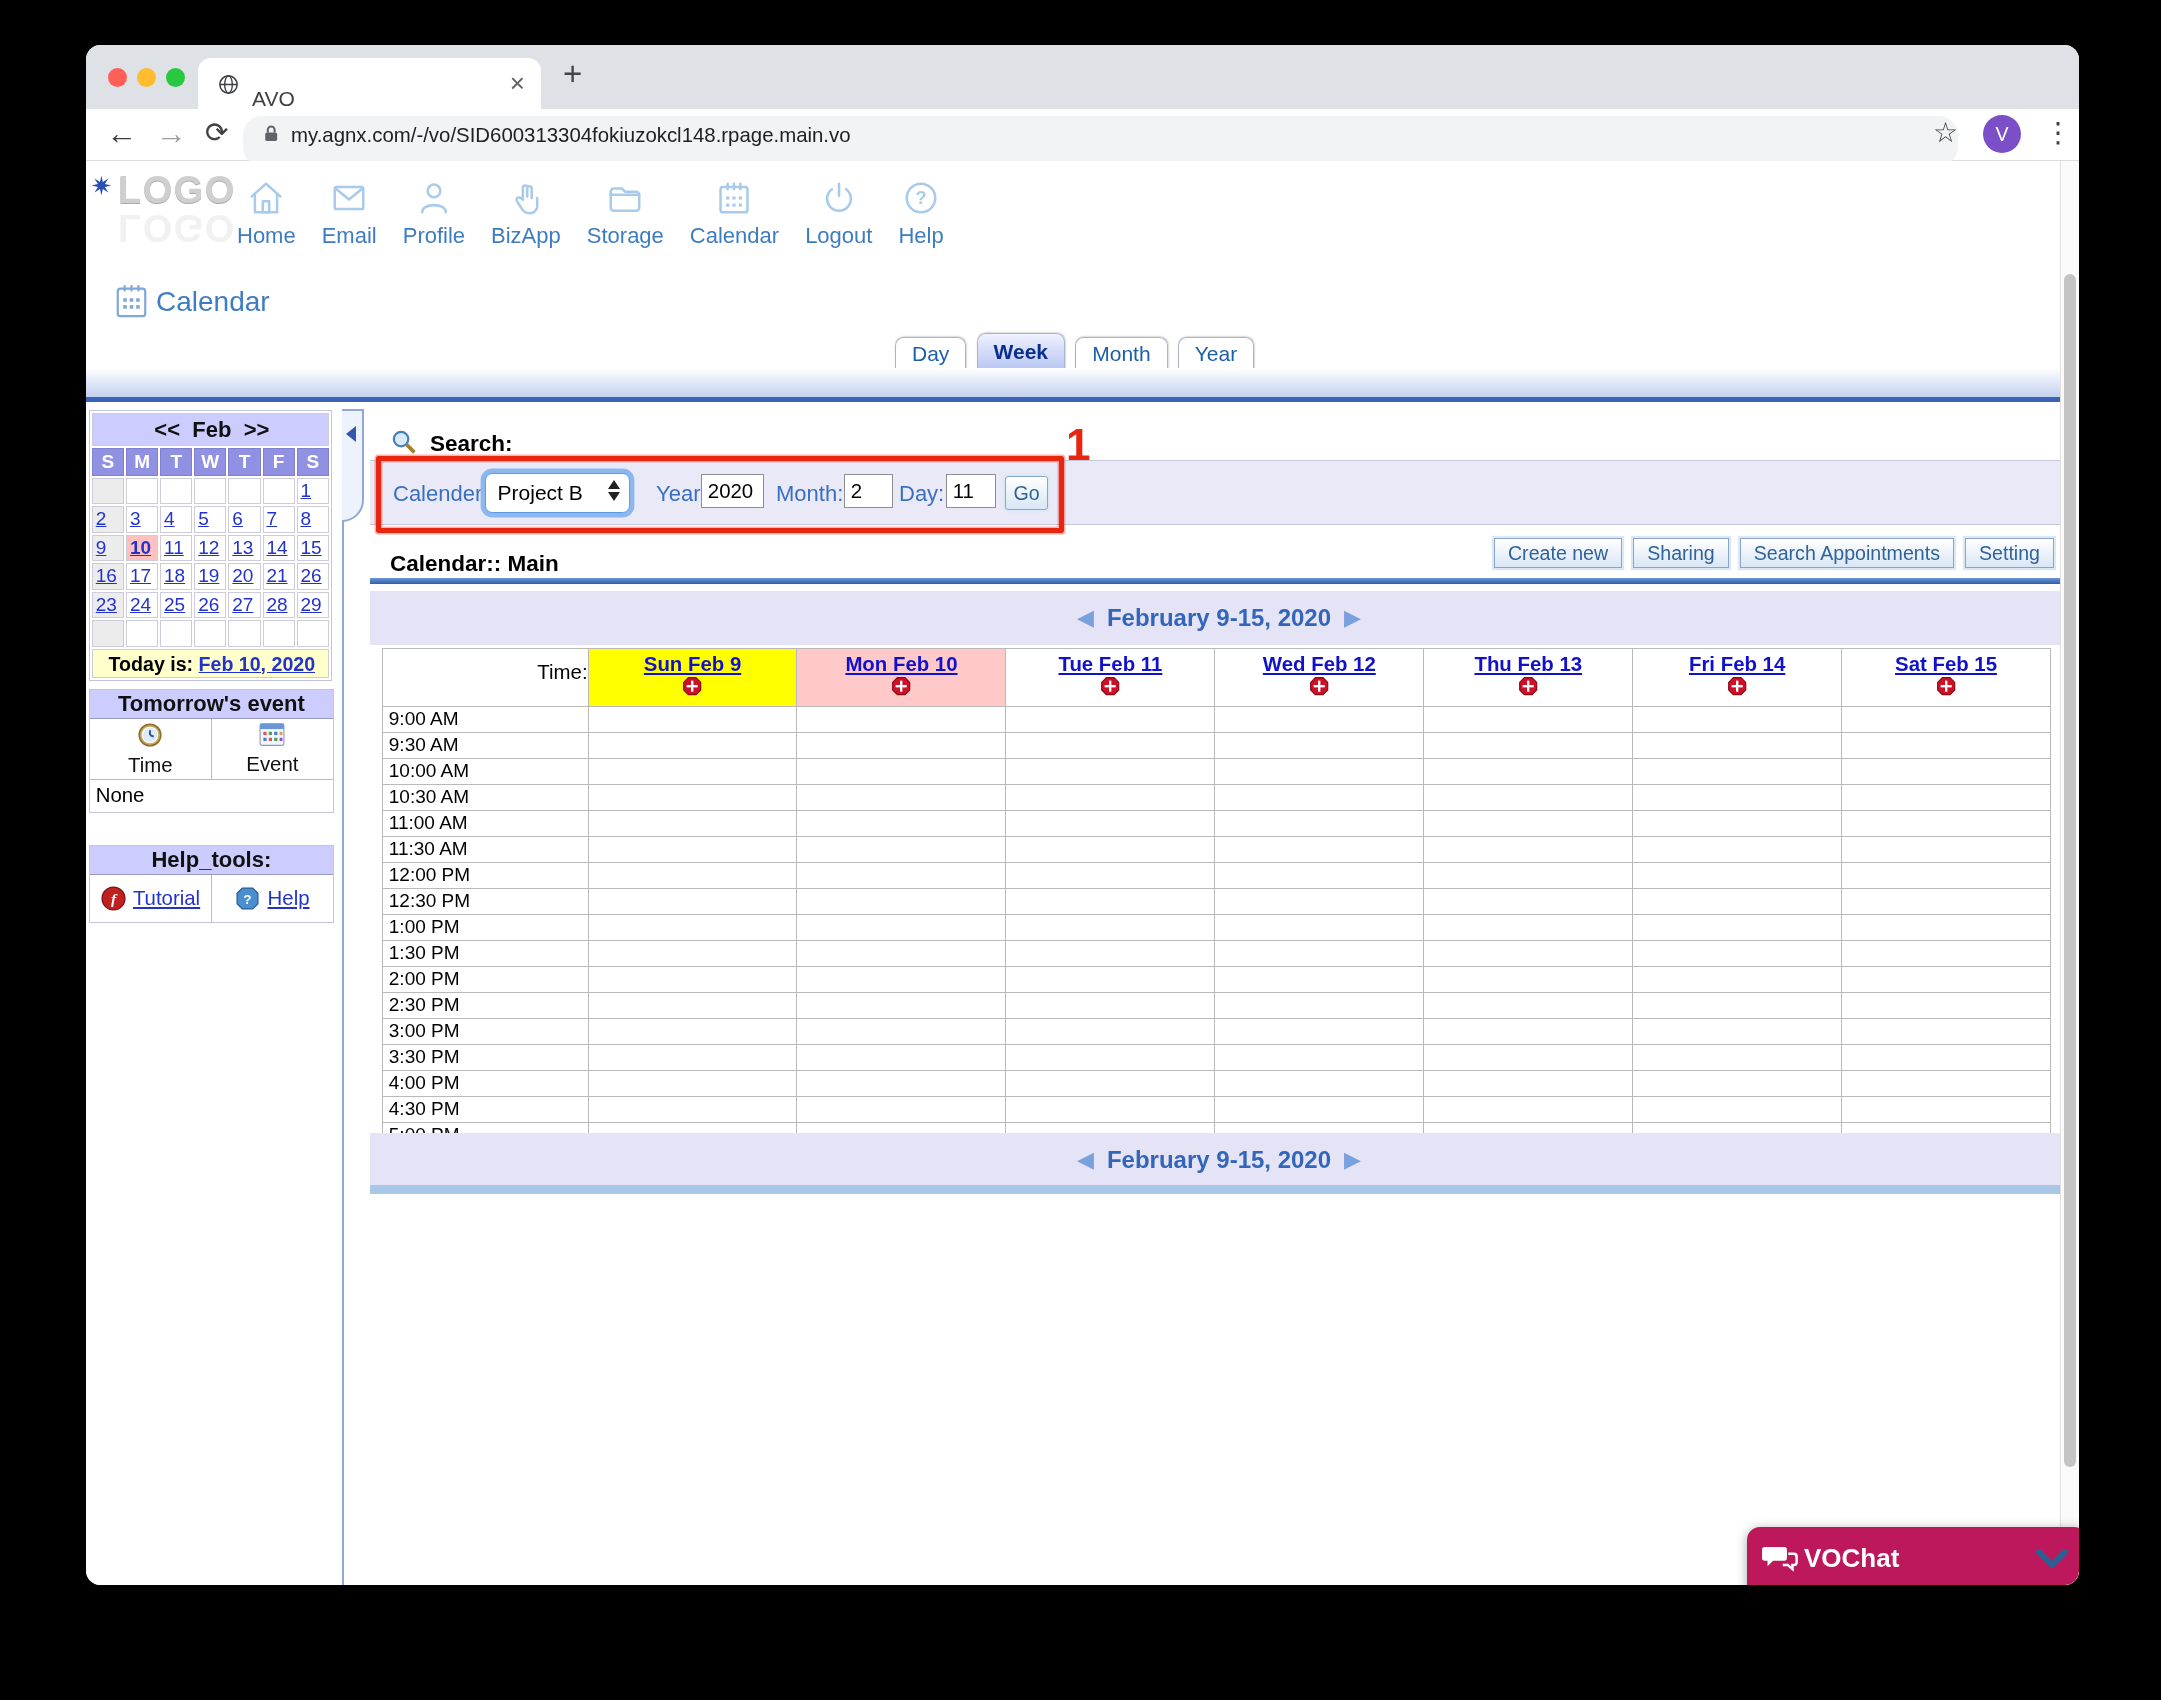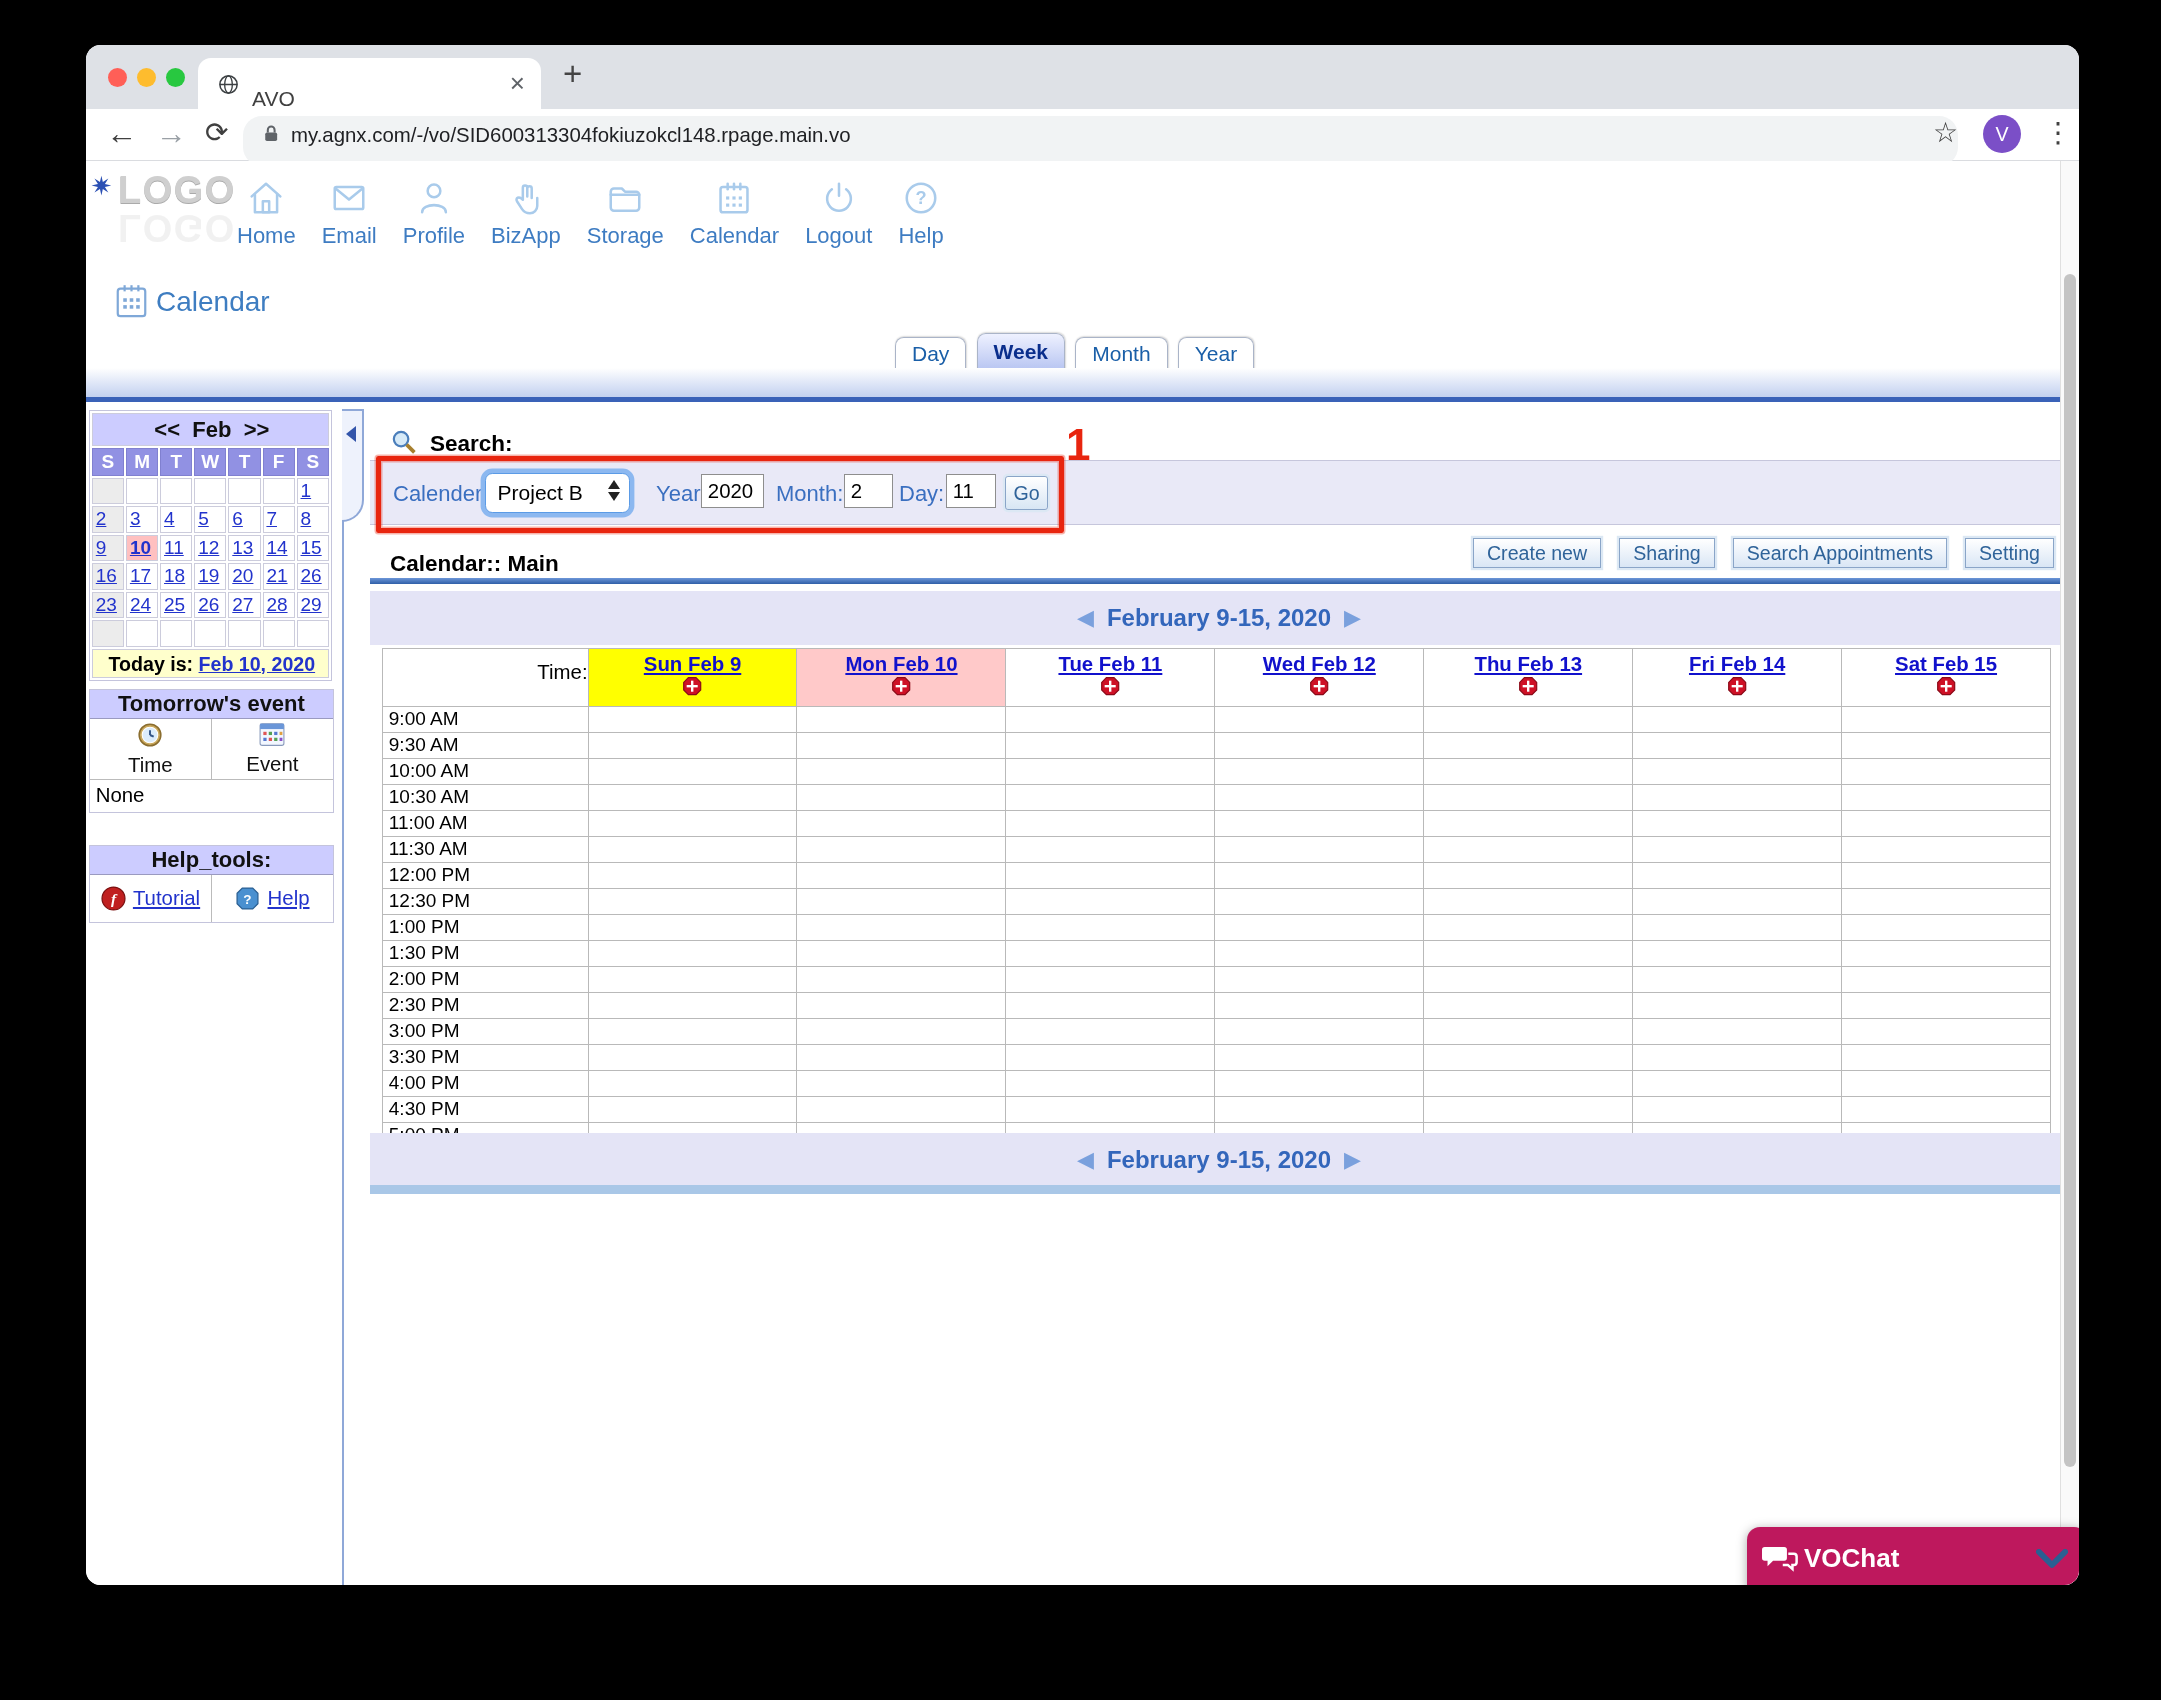--- a/index.html
+++ b/index.html
@@ -90,21 +90,21 @@
   .tri-up{width:0;height:0;border-left:6.5px solid transparent;border-right:6.5px solid transparent;
     border-bottom:9.5px solid #222;}
   .tri-dn{width:0;height:0;border-left:6.5px solid transparent;border-right:6.5px solid transparent;
     border-top:9.5px solid #222;}
   .sinput{position:absolute;top:313px;height:32px;background:#fff;border:1.5px solid #8e8e8e;
     font-size:20.4px;color:#000;padding:0 0 0 5.8px;line-height:32px;}
   .gobtn{position:absolute;left:919px;top:315px;width:41px;height:32px;text-align:center;
     line-height:32px;font-size:19.6px;color:#2f6399;background:linear-gradient(180deg,#ffffff,#d8e6f4);
     border:1.5px solid #8aa5c8;border-radius:2.9px;box-shadow:0 0 0 2.2px #dce8f4;}
   .main-title{position:absolute;left:304px;top:390px;font-size:22.5px;font-weight:700;color:#000;}
-  .actbtns{position:absolute;right:25px;top:377px;display:flex;gap:18px;}
+  .actbtns{position:absolute;right:25px;top:377px;display:flex;gap:11px;}
   .actbtn{height:28px;line-height:28px;padding:0 13px;font-size:19.6px;color:#2f6399;
     background:linear-gradient(180deg,#ffffff,#d9e6f5);border:0.7px solid #8aa5c8;
     box-shadow:0 0 0 2.2px #dce8f4;}
   .blueline{position:absolute;left:284px;top:417px;width:1698px;height:5.8px;
     background:linear-gradient(180deg,#6c96d8,#2f5fa8);}
   .banner{position:absolute;left:284px;width:1698px;height:54px;background:#e4e4f6;
     display:flex;align-items:center;justify-content:center;gap:13px;}
   .banner .txt{font-size:24px;font-weight:700;color:#3366bb;}
   .banner .arr{font-size:22px;color:#7aa0dd;}
   .weektbl{position:absolute;left:296px;top:487px;width:1669px;border-collapse:collapse;}

